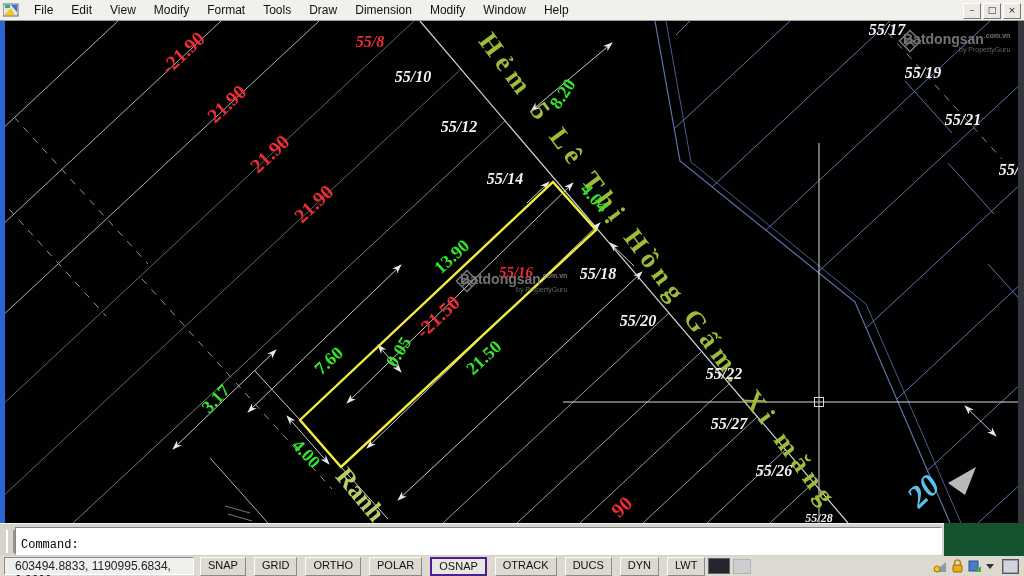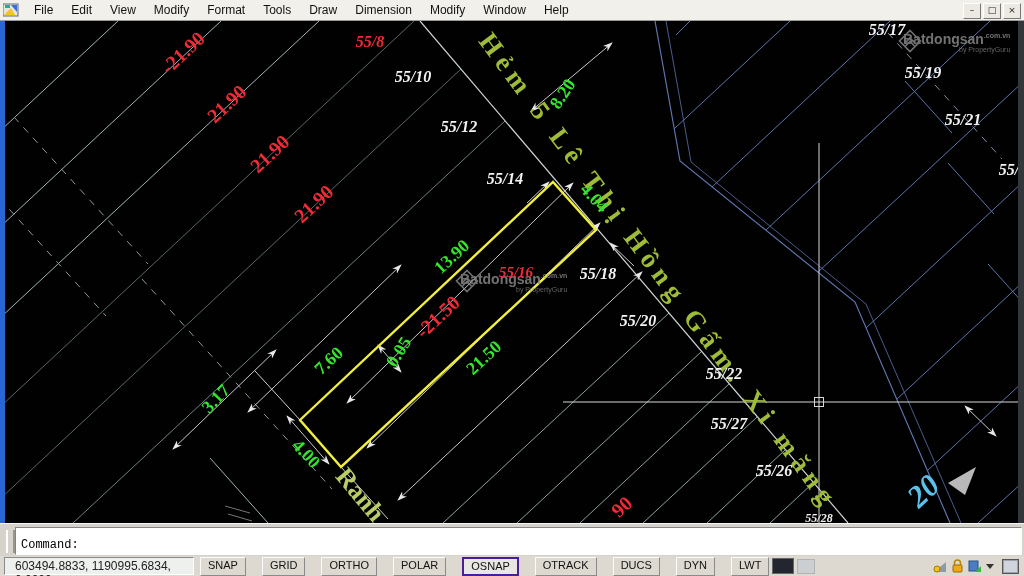--- a/index.html
+++ b/index.html
@@ -20,28 +20,28 @@
   .street-label{position:absolute;left:497px;top:6px;transform-origin:0 0;transform:rotate(53.5deg);font-family:"Liberation Serif",serif;font-weight:bold;font-size:27px;letter-spacing:6px;color:#9fbc39;white-space:nowrap;}
   .ranh-label{position:absolute;left:352px;top:441px;transform-origin:0 0;transform:rotate(50deg);font-family:"Liberation Serif",serif;font-weight:bold;font-size:26px;color:#b9cc66;white-space:nowrap;}
   .corner20-label{position:absolute;left:908px;top:452px;transform:rotate(-43deg);font-family:"Liberation Serif",serif;font-style:italic;font-weight:bold;font-size:31px;color:#5bc0ea;white-space:nowrap;}
   
   .wm{position:absolute;display:flex;align-items:flex-start;opacity:.8;}
   .wm .wm-txt{margin-left:5px;color:#8f8f8f;}
   .wm .wm-brand{font-size:14px;font-weight:bold;line-height:13px;}
   .wm .wm-sup{font-size:7px;vertical-align:super;}
   .wm .wm-tag{font-size:7px;text-align:right;color:#7f7f7f;}
   
-  .cmd{position:absolute;left:0;top:523px;width:1024px;height:33px;background:#d6d3cc;border-top:1px solid #f4f4f4;box-sizing:border-box;}
+  .cmd{position:absolute;left:0;top:523px;width:944px;height:33px;background:#d6d3cc;border-top:1px solid #f4f4f4;box-sizing:border-box;}
   .cmd-grip{position:absolute;left:6px;top:6px;bottom:3px;width:5px;border-left:2px solid #fff;border-right:2px solid #9a968e;}
   .cmd-field{position:absolute;left:15px;right:2px;top:3px;bottom:1px;background:#fff;border:1px solid;border-color:#848484 #fdfdfd #fdfdfd #848484;display:flex;align-items:flex-end;}
   .cmd-text{font-family:"Liberation Mono",monospace;font-size:12px;color:#000;padding:0 4px 2px 5px;}
   
   .status{position:absolute;left:0;top:556px;width:1024px;height:20px;background:#ddd9d1;display:flex;align-items:center;font-size:11px;color:#111;}
   .coords{margin-left:4px;width:178px;height:15px;background:#eef0ee;border:1px solid;border-color:#8a8a8a #fff #fff #8a8a8a;font-size:12px;padding:1px 0 0 10px;color:#222;}
-  .toggles{display:flex;margin-left:6px;gap:16px;}
+  .toggles{display:flex;margin-left:6px;gap:8px;}
   .tog{padding:1px 7px 2px 7px;background:#ddd9d1;border:1px solid;border-color:#fbfbfb #8a8a8a #8a8a8a #fbfbfb;font-size:11px;}
   .tog.pressed{border:2px solid #4c1d95;background:#e9e7e1;}
   .model-btn{width:20px;height:14px;margin-left:3px;background:#23262e;border:1px solid #666;}
   .dim-btn{width:16px;height:13px;margin-left:3px;background:#c9cdd2;border:1px solid #aaa;opacity:.8;}
   .tray{margin-left:auto;display:flex;align-items:center;gap:4px;margin-right:5px;}
   .caret{width:0;height:0;border-left:4px solid transparent;border-right:4px solid transparent;border-top:5px solid #333;}
   .clean-btn{width:15px;height:13px;background:#cfd4dd;border:1px solid #555;box-shadow:inset 0 0 0 1px #9aa2b0;margin-left:4px;}
 </style>
 </head>
 <body>

